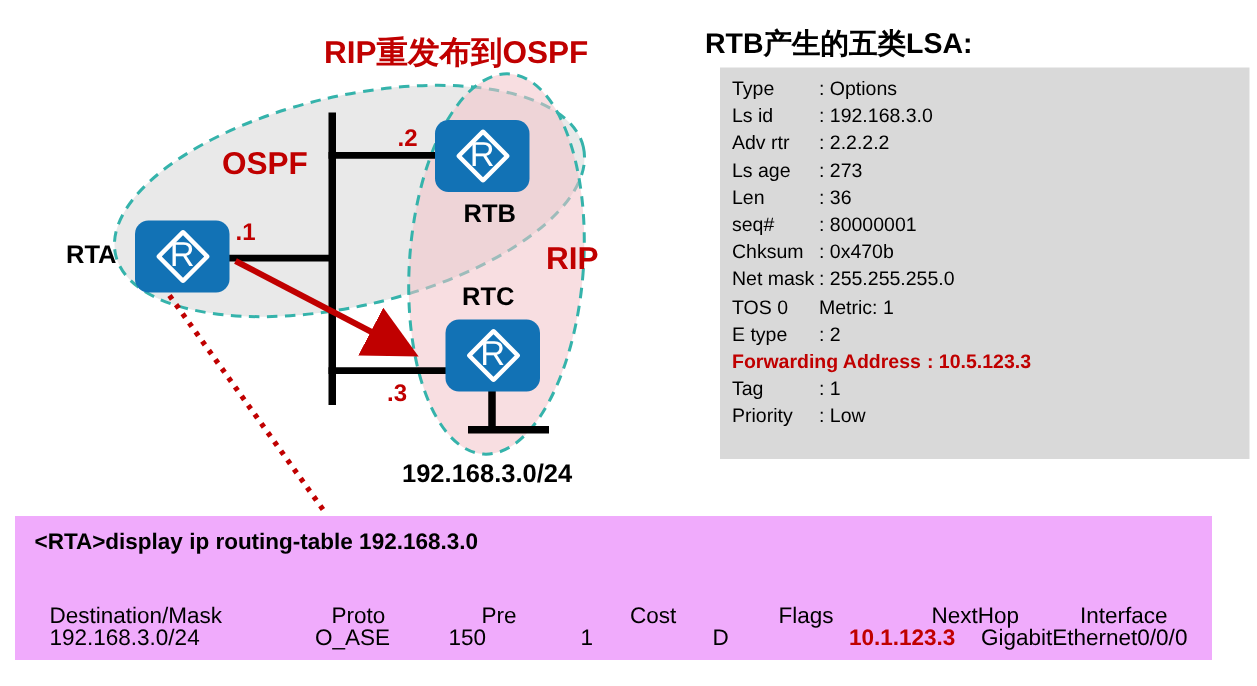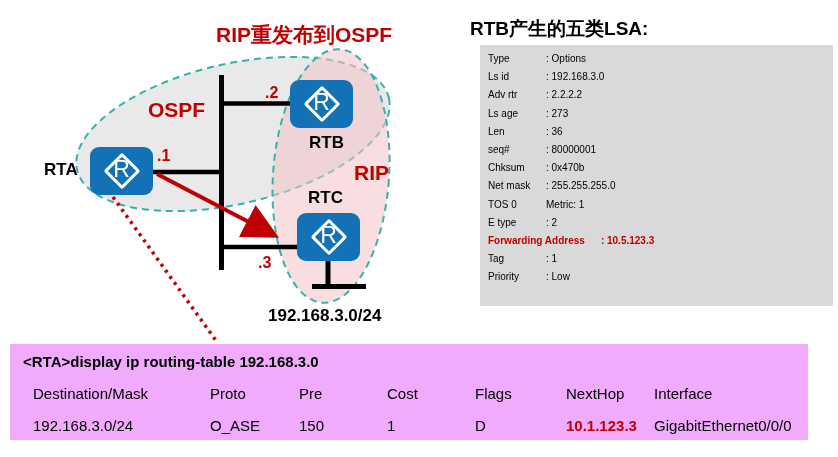--- a/index.html
+++ b/index.html
@@ -17,43 +17,43 @@
   .router .diamond { position:absolute; left:50%; top:50%; width:26px; height:26px;
             border:3px solid #fff; border-radius:2px;
             transform:translate(-50%,-50%) rotate(45deg); }
   .router .glyph { position:absolute; left:50%; top:50%;
             transform:translate(-50%,-55%); color:#fff; font-size:23px;
             font-weight:400; line-height:1; }
 
   
   .diag-title { left:216px; top:21px; font-size:21px; font-weight:bold; color:#c00000; }
   .area-ospf  { left:148px; top:98px;  font-size:21px; font-weight:bold; color:#c00000; }
-  .area-rip   { left:354px; top:161px; font-size:21px; font-weight:bold; color:#c00000; }
+  .area-rip   { left:364px; top:161px; font-size:21px; font-weight:bold; color:#c00000; }
   .rname      { font-size:17px; font-weight:bold; color:#000; }
   .iface      { font-size:16px; font-weight:bold; color:#c00000; }
   .netlabel   { font-size:16px; font-weight:bold; color:#000; }
 
   
   .lsa-title { left:470px; top:16px; font-size:19px; font-weight:bold; color:#000; }
   .lsa-box   { position:absolute; left:480px; top:45px; width:353px; height:261px;
                background:#d9d9d9; padding:5px 6px 0 8px; }
-  .lsa-row   { display:flex; font-size:10px; line-height:18.2px; color:#000; }
+  .lsa-row   { display:flex; font-size:13px; line-height:18.2px; color:#000; }
   .lsa-label { width:58px; flex:none; }
   .lsa-row.hl { color:#c00000; font-weight:bold; }
-  .lsa-row.hl .lsa-label { width:auto; margin-right:16px; }
+  .lsa-row.hl .lsa-label { width:auto; margin-right:4px; }
 
   
   .cli-box  { position:absolute; left:10px; top:344px; width:798px; height:96px;
               background:#f0abfc; }
   .cli-cmd  { position:absolute; left:13px; top:9px; font-size:15px;
               font-weight:bold; color:#000; white-space:nowrap; }
   .cli-grid { position:absolute; left:23px; display:grid;
               grid-template-columns:177px 89px 88px 88px 91px 88px auto;
               font-size:15px; color:#000; white-space:nowrap; }
-  .cli-head { top:41px; }
+  .cli-head { top:58px;gap:11px; }
   .cli-data { top:73px; }
   .cell-red { color:#c00000; font-weight:bold; }
 </style>
 </head>
 <body>
 
 <div class="canvas">
 
   <svg id="topo-svg" viewBox="0 0 838 457" xmlns="http://www.w3.org/2000/svg">
     <defs>

